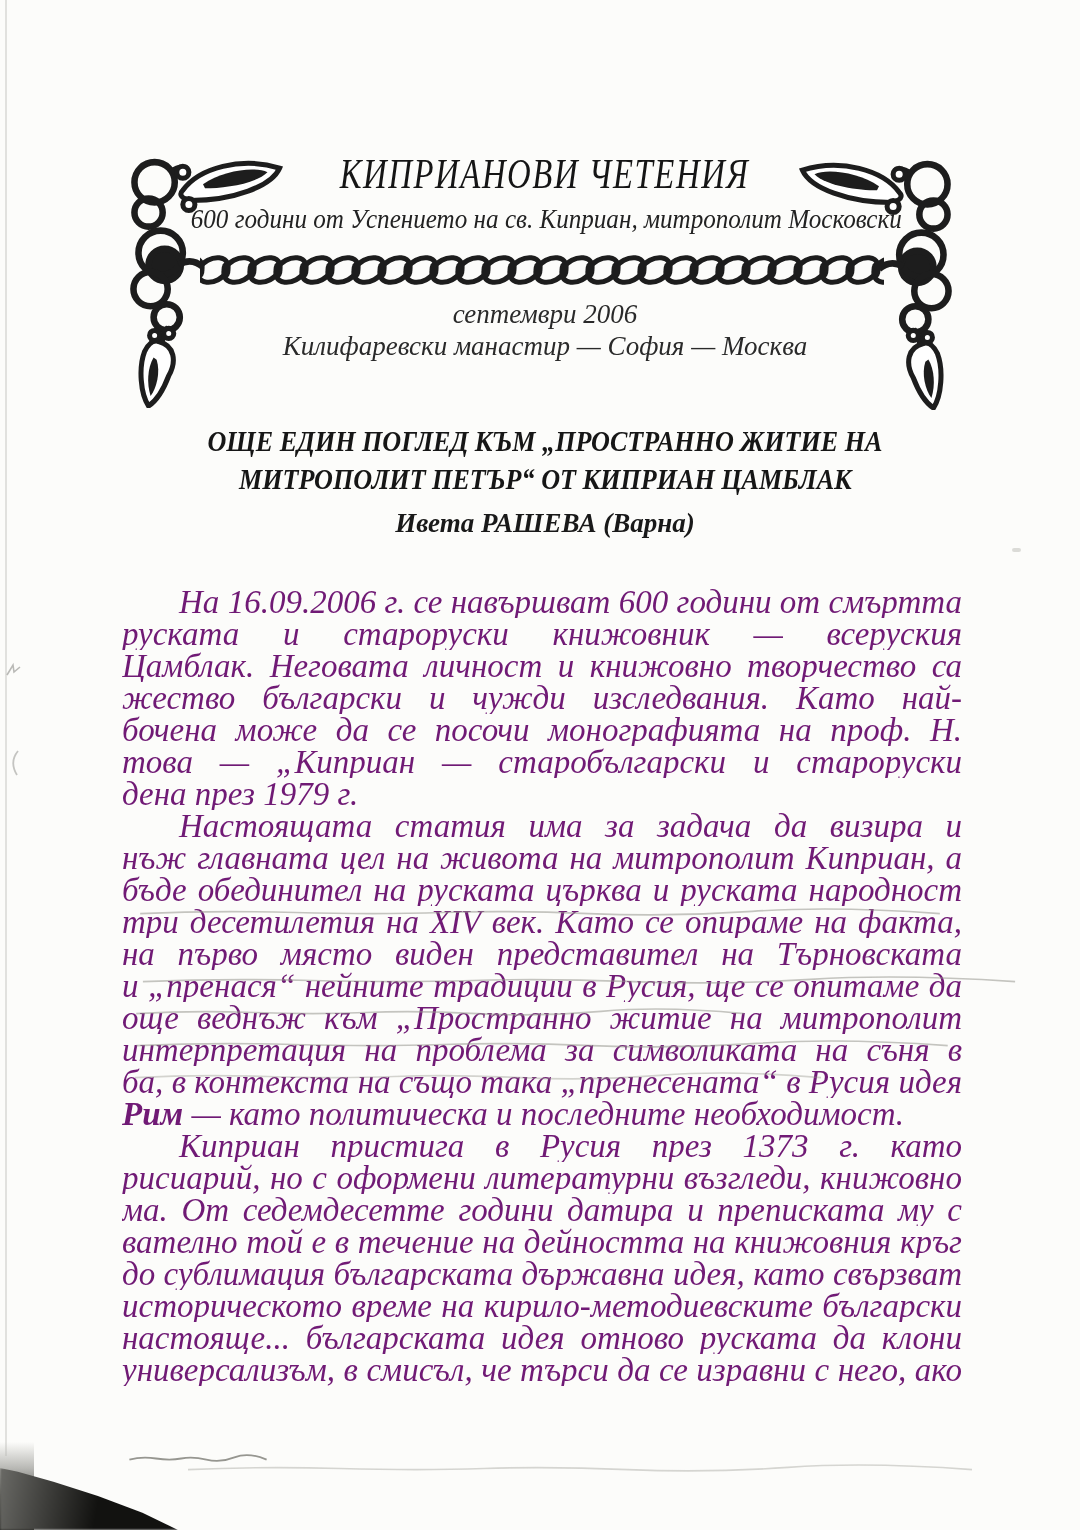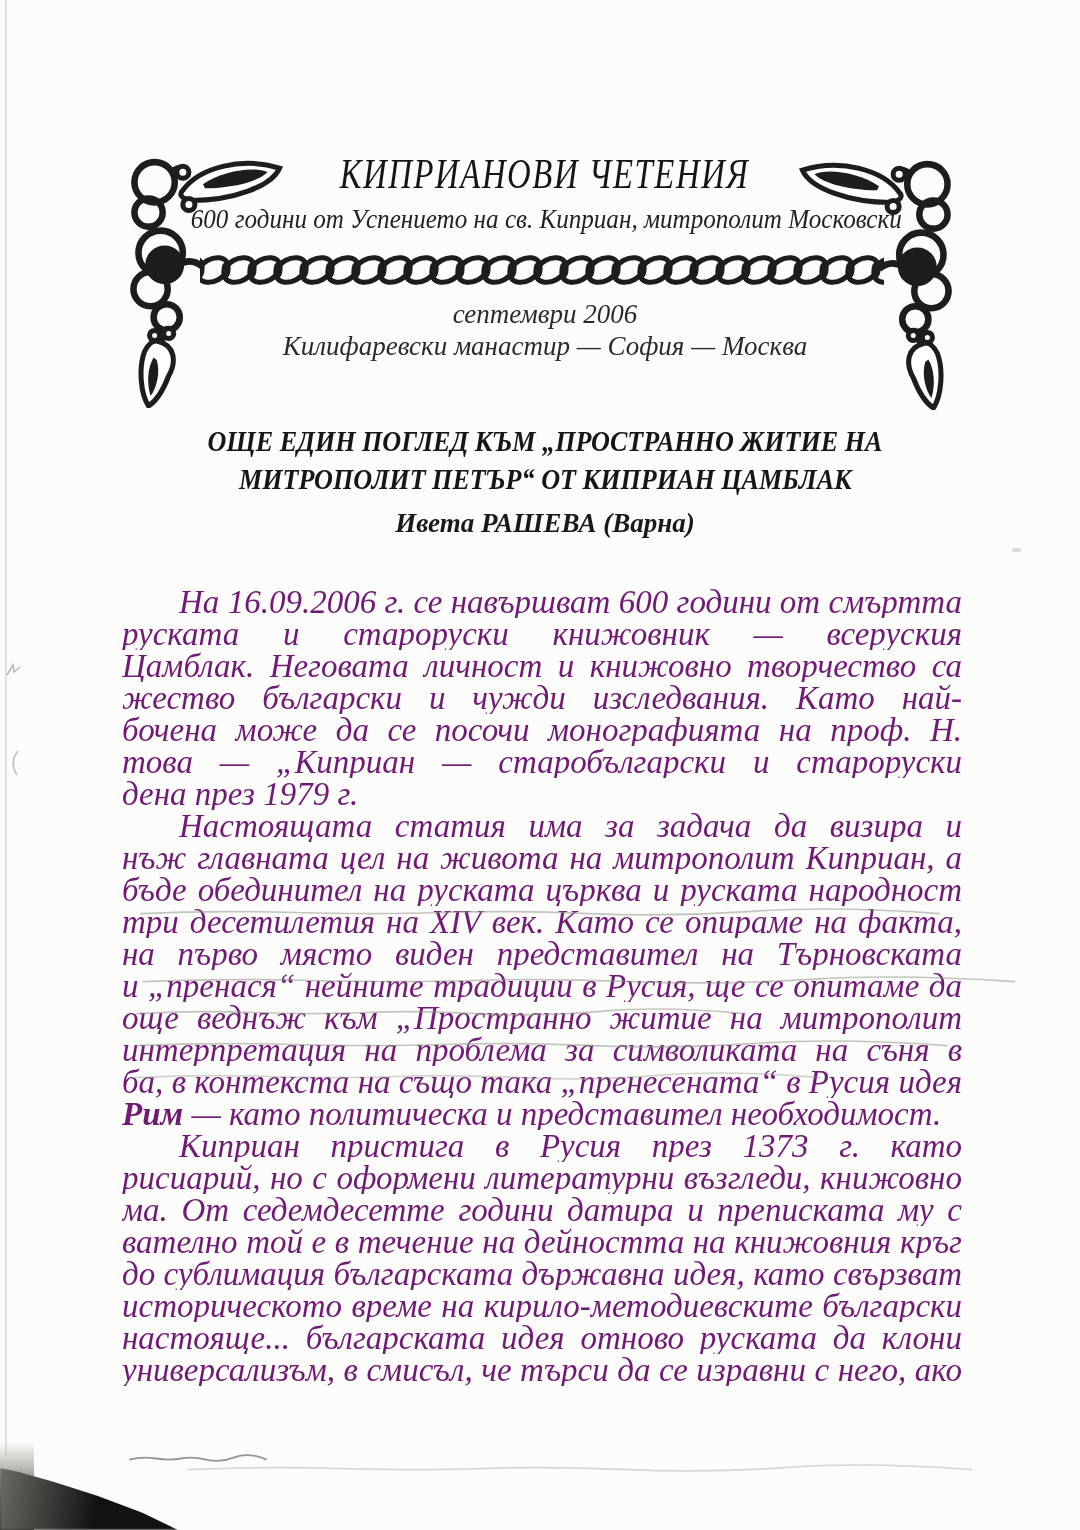--- a/index.html
+++ b/index.html
@@ -144,21 +144,21 @@
     <div class="para">
         <div class="tline first"><span>Настоящата статия има за задача да визира и подчертае още вед-</span></div>
         <div class="tline"><span>нъж главната цел на живота на митрополит Киприан, а именно — да</span></div>
         <div class="tline"><span>бъде обединител на руската църква и руската народност в последните</span></div>
         <div class="tline"><span>три десетилетия на XIV век. Като се опираме на факта, че Киприан е</span></div>
         <div class="tline"><span>на първо място виден представител на Търновската книжовна школа</span></div>
         <div class="tline"><span>и „пренася“ нейните традиции в Русия, ще се опитаме да „погледнем“</span></div>
         <div class="tline"><span>още веднъж към „Пространно житие на митрополит Петър“ — чрез</span></div>
         <div class="tline"><span>интерпретация на проблема за символиката на съня в посочената твор-</span></div>
         <div class="tline"><span>ба, в контекста на също така „пренесената“ в Русия идея за </span><b>Третия</b></div>
-        <div class="tline lastshort"><b>Рим</b><span> — като политическа и представител необходимост.</span></div>
+        <div class="tline lastshort"><b>Рим</b><span> — като политическа и последните необходимост.</span></div>
       </div>
     <div class="para">
         <div class="tline first"><span>Киприан пристига в Русия през 1373 г. като патриаршески апок-</span></div>
         <div class="tline"><span>рисиарий, но с оформени литературни възгледи, книжовно на исихаз-</span></div>
         <div class="tline"><span>ма. От седемдесетте години датира и преписката му с Евтимий, следо-</span></div>
         <div class="tline"><span>вателно той е в течение на дейността на книжовния кръг в Търново.</span></div>
         <div class="tline"><span>до сублимация българската държавна идея, като свързват освен също</span></div>
         <div class="tline"><span>историческото време на кирило-методиевските български със своето</span></div>
         <div class="tline"><span>настояще... българската идея отново руската да клони към византийския</span></div>
         <div class="tline"><span>универсализъм, в смисъл, че търси да се изравни с него, ако не и да го</span></div>

